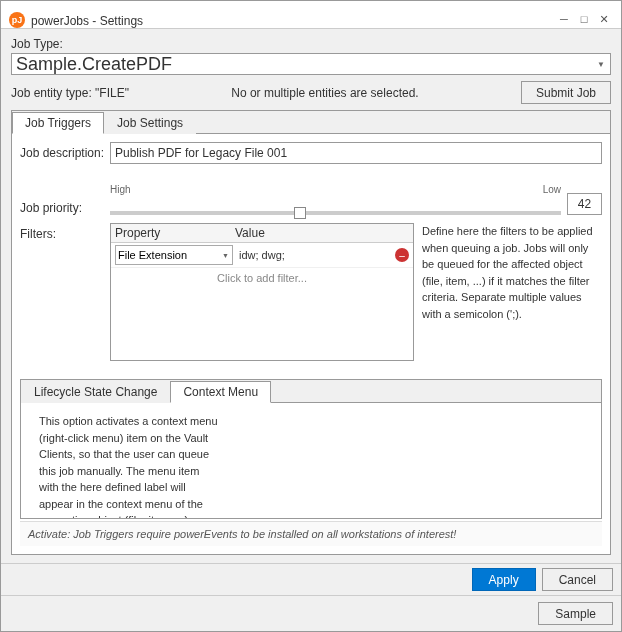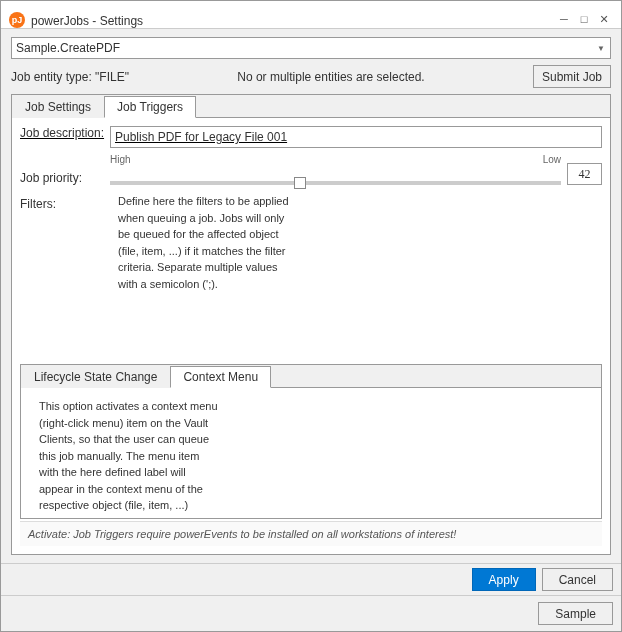--- a/index.html
+++ b/index.html
@@ -94,21 +94,21 @@
       font-size: 8px;
       color: #666;
       pointer-events: none;
     }
     .select-wrapper select {
       width: 100%;
       height: 22px;
       border: 1px solid #999;
       background: white;
       padding: 0 4px;
-      font-size: 12px;
+      font-size: 18px;
       appearance: none;
       -webkit-appearance: none;
       color: #333;
     }
 
     .entity-row {
       display: flex;
       align-items: center;
       justify-content: space-between;
       margin-bottom: 6px;
@@ -116,21 +116,21 @@
     .entity-text {
       font-size: 12px;
       color: #333;
     }
     .entity-status {
       font-size: 12px;
       color: #333;
     }
     .submit-btn {
       height: 23px;
-      padding: 0 8px;
+      padding: 0 14px;
       border: 1px solid #999;
       background: #f0f0f0;
       font-size: 12px;
       cursor: pointer;
       color: #333;
     }
 
     .tabs-container {
       border: 1px solid #999;
       flex: 1;
@@ -164,22 +164,22 @@
       flex: 1;
       background: white;
       padding: 8px;
       display: flex;
       flex-direction: column;
       overflow: hidden;
     }
 
     .form-row {
       display: flex;
-      margin-bottom: 6px;
-      text-decoration: underline;
+      align-items: center;
+      margin-bottom: 20px;
     }
     .form-label {
       width: 90px;
       font-size: 12px;
       color: #333;
       flex-shrink: 0;
     }
     .form-input {
       flex: 1;
       height: 22px;
@@ -236,21 +236,20 @@
       height: 22px;
       border: 1px solid #999;
       text-align: center;
       font-size: 12px;
       background: white;
       margin-left: 6px;
       color: #333;
       display: flex;
       align-items: center;
       justify-content: center;
-      font-family: Liberation Serif, serif;
     }
 
     .filters-row {
       display: flex;
       flex: 1;
       margin-bottom: 6px;
       overflow: hidden;
     }
     .filters-label {
       width: 90px;
@@ -493,36 +492,37 @@
     <span class="titlebar-title">powerJobs - Settings</span>
     <div class="titlebar-controls">
       <button class="titlebar-btn">─</button>
       <button class="titlebar-btn">□</button>
       <button class="titlebar-btn close">✕</button>
     </div>
   </div>
 
   <div class="content">
 
+    <div class="job-type-label">Job Type:</div>
     <div class="select-wrapper">
       <select>
         <option>Sample.CreatePDF</option>
       </select>
     </div>
 
     <div class="entity-row">
       <span class="entity-text">Job entity type: "FILE"</span>
       <span class="entity-status">No or multiple entities are selected.</span>
       <button class="submit-btn">Submit Job</button>
     </div>
 
     <div class="tabs-container">
       <div class="tabs-header">
+        <div class="tab active">Job Triggers</div>
         <div class="tab">Job Settings</div>
-        <div class="tab active">Job Triggers</div>
       </div>
 
       <div class="tab-content">
 
         <div class="form-row">
           <label class="form-label">Job description:</label>
           <input class="form-input" type="text" value="Publish PDF for Legacy File 001" style="">
         </div>
 
         <div class="priority-row">
@@ -532,20 +532,40 @@
               <span>High</span>
               <span>Low</span>
             </div>
             <input class="priority-slider" type="range" min="0" max="100" value="42" style="">
           </div>
           <div class="priority-value">42</div>
         </div>
 
         <div class="filters-row">
           <div class="filters-label">Filters:</div>
+          <div class="filters-table-container">
+            <div class="filters-table-header">
+              <span class="filter-col-property">Property</span>
+              <span class="filter-col-value">Value</span>
+            </div>
+            <div class="filters-table-body">
+              <div class="filter-row">
+                <div class="filter-prop-wrapper">
+                  <select>
+                    <option>File Extension</option>
+                  </select>
+                </div>
+                <input class="filter-value-input" type="text" value="idw; dwg;" style="">
+                <button class="filter-delete-btn">–</button>
+              </div>
+              <div class="add-filter-row">
+                <span>Click to add filter...</span>
+              </div>
+            </div>
+          </div>
           <div class="filters-description">Define here the filters to be applied when queuing a job. Jobs will only be queued for the affected object (file, item, ...) if it matches the filter criteria. Separate multiple values with a semicolon (';).</div>
         </div>
 
         <div class="inner-tabs-container">
           <div class="inner-tabs-header">
             <div class="inner-tab">Lifecycle State Change</div>
             <div class="inner-tab active">Context Menu</div>
           </div>
           <div class="inner-tab-content">
             <div class="inner-tab-right">This option activates a context menu (right-click menu) item on the Vault Clients, so that the user can queue this job manually. The menu item with the here defined label will appear in the context menu of the respective object (file, item, ...) under "powerJobs Client". To make the changes effective, restart the Vault Clients.</div>

